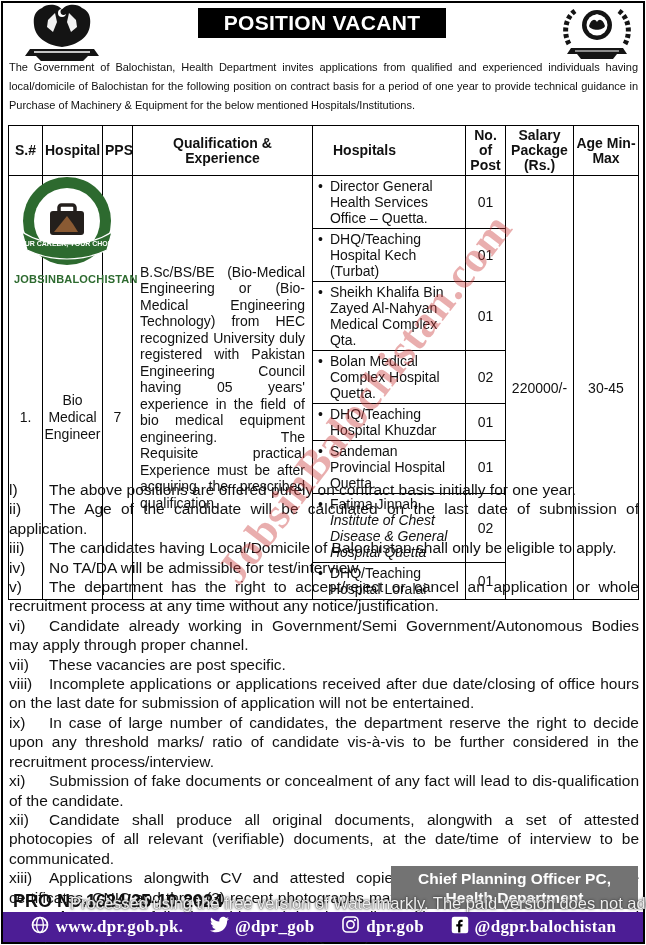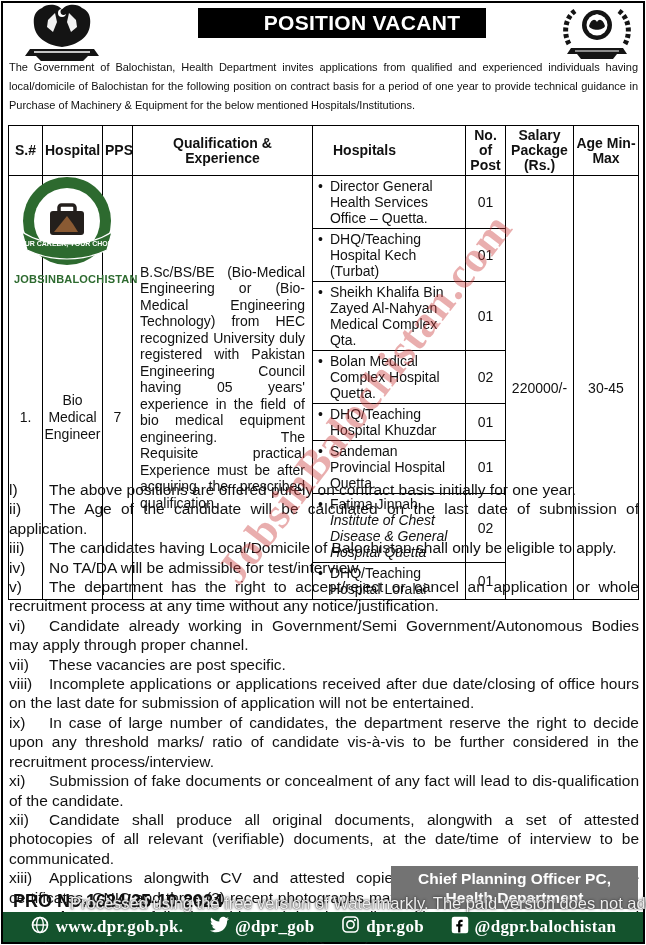--- a/index.html
+++ b/index.html
@@ -5,21 +5,21 @@
   html,body{margin:0;padding:0;background:#e8e8e8;}
   #page{position:relative;width:646px;height:945px;background:#fff;overflow:hidden;
         font-family:"Liberation Sans", sans-serif;color:#111;margin:0 auto;}
   .frame{position:absolute;inset:1px;border:2px solid #000;pointer-events:none;z-index:1;}
 
   
   .logo-left{position:absolute;left:12px;top:4px;width:100px;height:58px;z-index:2;}
   .logo-right{position:absolute;left:556px;top:4px;width:82px;height:58px;z-index:2;}
   .title-box{position:absolute;left:198px;top:8px;width:248px;height:30px;background:#000;color:#fff;
              display:flex;align-items:center;justify-content:center;font-weight:bold;font-size:21px;
-             letter-spacing:.3px;z-index:2;padding-left:40px;}
+             letter-spacing:.3px;z-index:2;}
   .intro{position:absolute;left:9px;top:47px;width:629px;font-size:11px;line-height:19px;
          text-align:justify;z-index:2;}
 
   
   .vtable{position:absolute;left:8px;top:125px;width:630px;height:353px;border-collapse:collapse;
           table-layout:fixed;font-size:14px;z-index:2;}
   .vtable th,.vtable td{border:1.6px solid #000;overflow:hidden;}
   .vtable thead th{font-weight:bold;font-size:14px;line-height:15px;text-align:center;padding:2px;height:44px;}
   .cell-mid{text-align:center;vertical-align:middle;}
   .qual{text-align:justify;padding:4px 7px;line-height:16.5px;vertical-align:middle;font-size:14px;}
@@ -48,21 +48,21 @@
           font-size:44px;letter-spacing:1px;color:rgba(203,62,62,.42);z-index:5;white-space:nowrap;}
   .wmly{position:absolute;left:0;top:894px;width:100%;box-sizing:border-box;padding-left:70px;
         color:#f0f0f0;font-size:16.5px;white-space:nowrap;z-index:6;
         text-shadow:0 0 3px rgba(45,45,45,.95),0 0 1px rgba(45,45,45,.95);}
 
   
   .pro{position:absolute;left:13px;top:891px;font-size:18px;font-weight:bold;z-index:4;}
   .sig{position:absolute;left:391px;top:866px;width:247px;height:43px;background:#737373;color:#fff;
        display:flex;flex-direction:column;justify-content:center;text-align:center;
        font-weight:bold;font-size:15.5px;line-height:19px;z-index:4;}
-  .footerbar{position:absolute;left:3px;right:3px;bottom:3px;height:30px;background:#14532d;color:#fff;
+  .footerbar{position:absolute;left:3px;right:3px;bottom:3px;height:30px;background:#4c1d95;color:#fff;
              display:flex;align-items:center;justify-content:space-evenly;z-index:3;
              font-family:"Liberation Serif", serif;font-weight:bold;font-size:17px;letter-spacing:.3px;}
   .fitem{display:flex;align-items:center;gap:6px;}
 </style>
 </head>
 <body>
 
 <div id="page">
   <div class="frame"></div>
 

